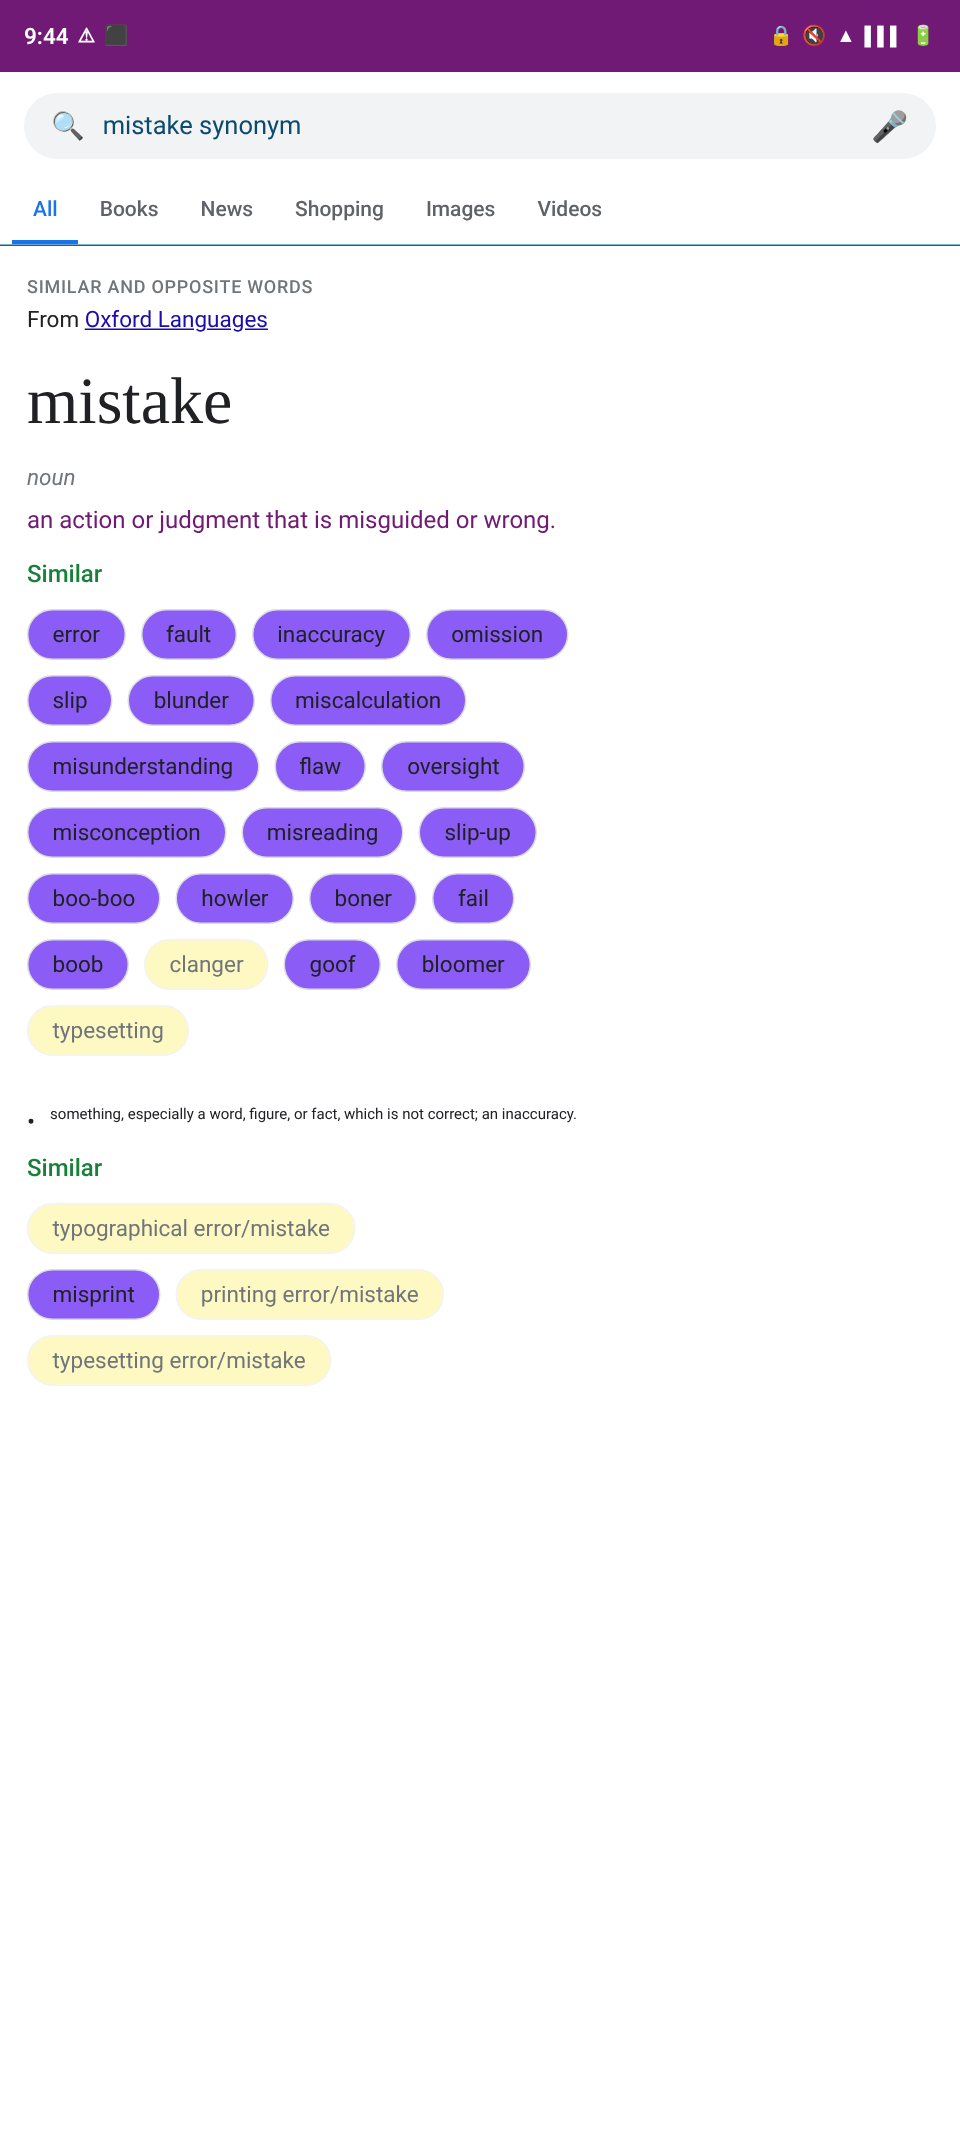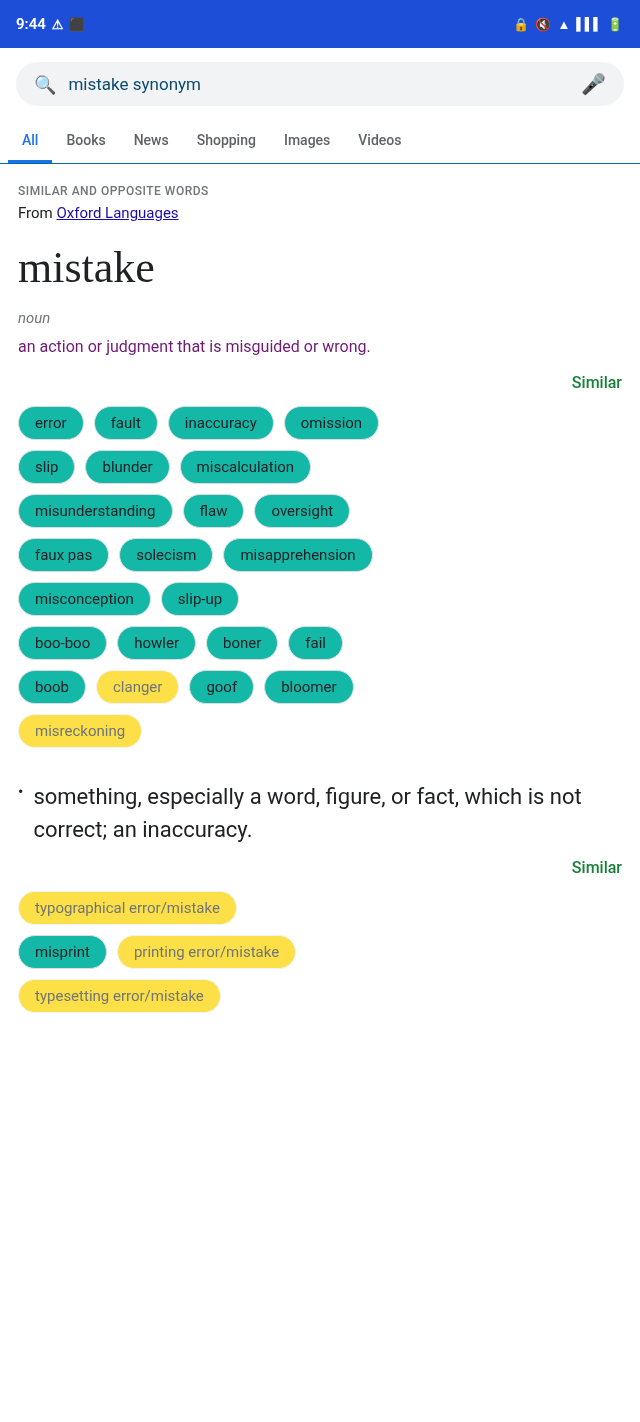--- a/index.html
+++ b/index.html
@@ -7,21 +7,21 @@
     body {
       font-family: -apple-system, 'Roboto', Arial, sans-serif;
       background: #fff;
       width: 640px;
       min-height: 1422px;
       overflow-x: hidden;
     }
 
     
     .status-bar {
-      background: #1d4ed8;
+      background: #701a75;
       color: #fff;
       height: 48px;
       display: flex;
       align-items: center;
       justify-content: space-between;
       padding: 0 16px;
       font-size: 15px;
       font-weight: 600;
     }
     .status-left { display: flex; align-items: center; gap: 6px; }
@@ -115,43 +115,42 @@
       color: #701a75;
       margin-bottom: 14px;
       line-height: 1.5;
     }
 
     .similar-label {
       font-size: 16px;
       color: #188038;
       font-weight: 500;
       margin-bottom: 14px;
-      text-align: right;
     }
 
     
     .chips-container {
       display: flex;
       flex-wrap: wrap;
       gap: 10px;
       margin-bottom: 10px;
     }
 
     .chip {
       border: 1px solid #dadce0;
       border-radius: 20px;
       padding: 7px 16px;
       font-size: 15px;
       color: #202124;
-      background: #14b8a6;
+      background: #8b5cf6;
       cursor: pointer;
       white-space: nowrap;
     }
     .chip.muted {
-      background: #fde047;
+      background: #fef9c3;
       color: #70757a;
       border-color: #f1f3f4;
     }
 
     
     .bullet-section {
       margin-top: 24px;
       padding-top: 8px;
     }
     .bullet-item {
@@ -159,21 +158,21 @@
       gap: 10px;
       margin-bottom: 6px;
     }
     .bullet-dot {
       font-size: 16px;
       color: #202124;
       flex-shrink: 0;
       margin-top: 2px;
     }
     .bullet-text {
-      font-size: 22px;
+      font-size: 10px;
       color: #202124;
       line-height: 1.5;
     }
   </style>
 </head>
 <body>
 
 <div class="status-bar">
   <div class="status-left">
     <span>9:44</span>
@@ -234,47 +233,43 @@
     <div class="chip">miscalculation</div>
   </div>
 
   <div class="chips-container">
     <div class="chip">misunderstanding</div>
     <div class="chip">flaw</div>
     <div class="chip">oversight</div>
   </div>
 
 
-  <div class="chips-container">
-    <div class="chip">faux pas</div>
-    <div class="chip">solecism</div>
-    <div class="chip">misapprehension</div>
-  </div>
 
   <div class="chips-container">
     <div class="chip">misconception</div>
+    <div class="chip">misreading</div>
     <div class="chip">slip-up</div>
   </div>
 
   <div class="chips-container">
     <div class="chip">boo-boo</div>
     <div class="chip">howler</div>
     <div class="chip">boner</div>
     <div class="chip">fail</div>
   </div>
 
   <div class="chips-container">
     <div class="chip">boob</div>
     <div class="chip muted">clanger</div>
     <div class="chip">goof</div>
     <div class="chip">bloomer</div>
   </div>
 
   <div class="chips-container">
-    <div class="chip muted">misreckoning</div>
+    <div class="chip muted">typesetting</div>
   </div>
 
   <div class="bullet-section">
     <div class="bullet-item">
       <span class="bullet-dot">•</span>
       <span class="bullet-text">something, especially a word, figure, or fact, which is not correct; an inaccuracy.</span>
     </div>
 
     <div class="similar-label" style="margin-top:12px;">Similar</div>
 

